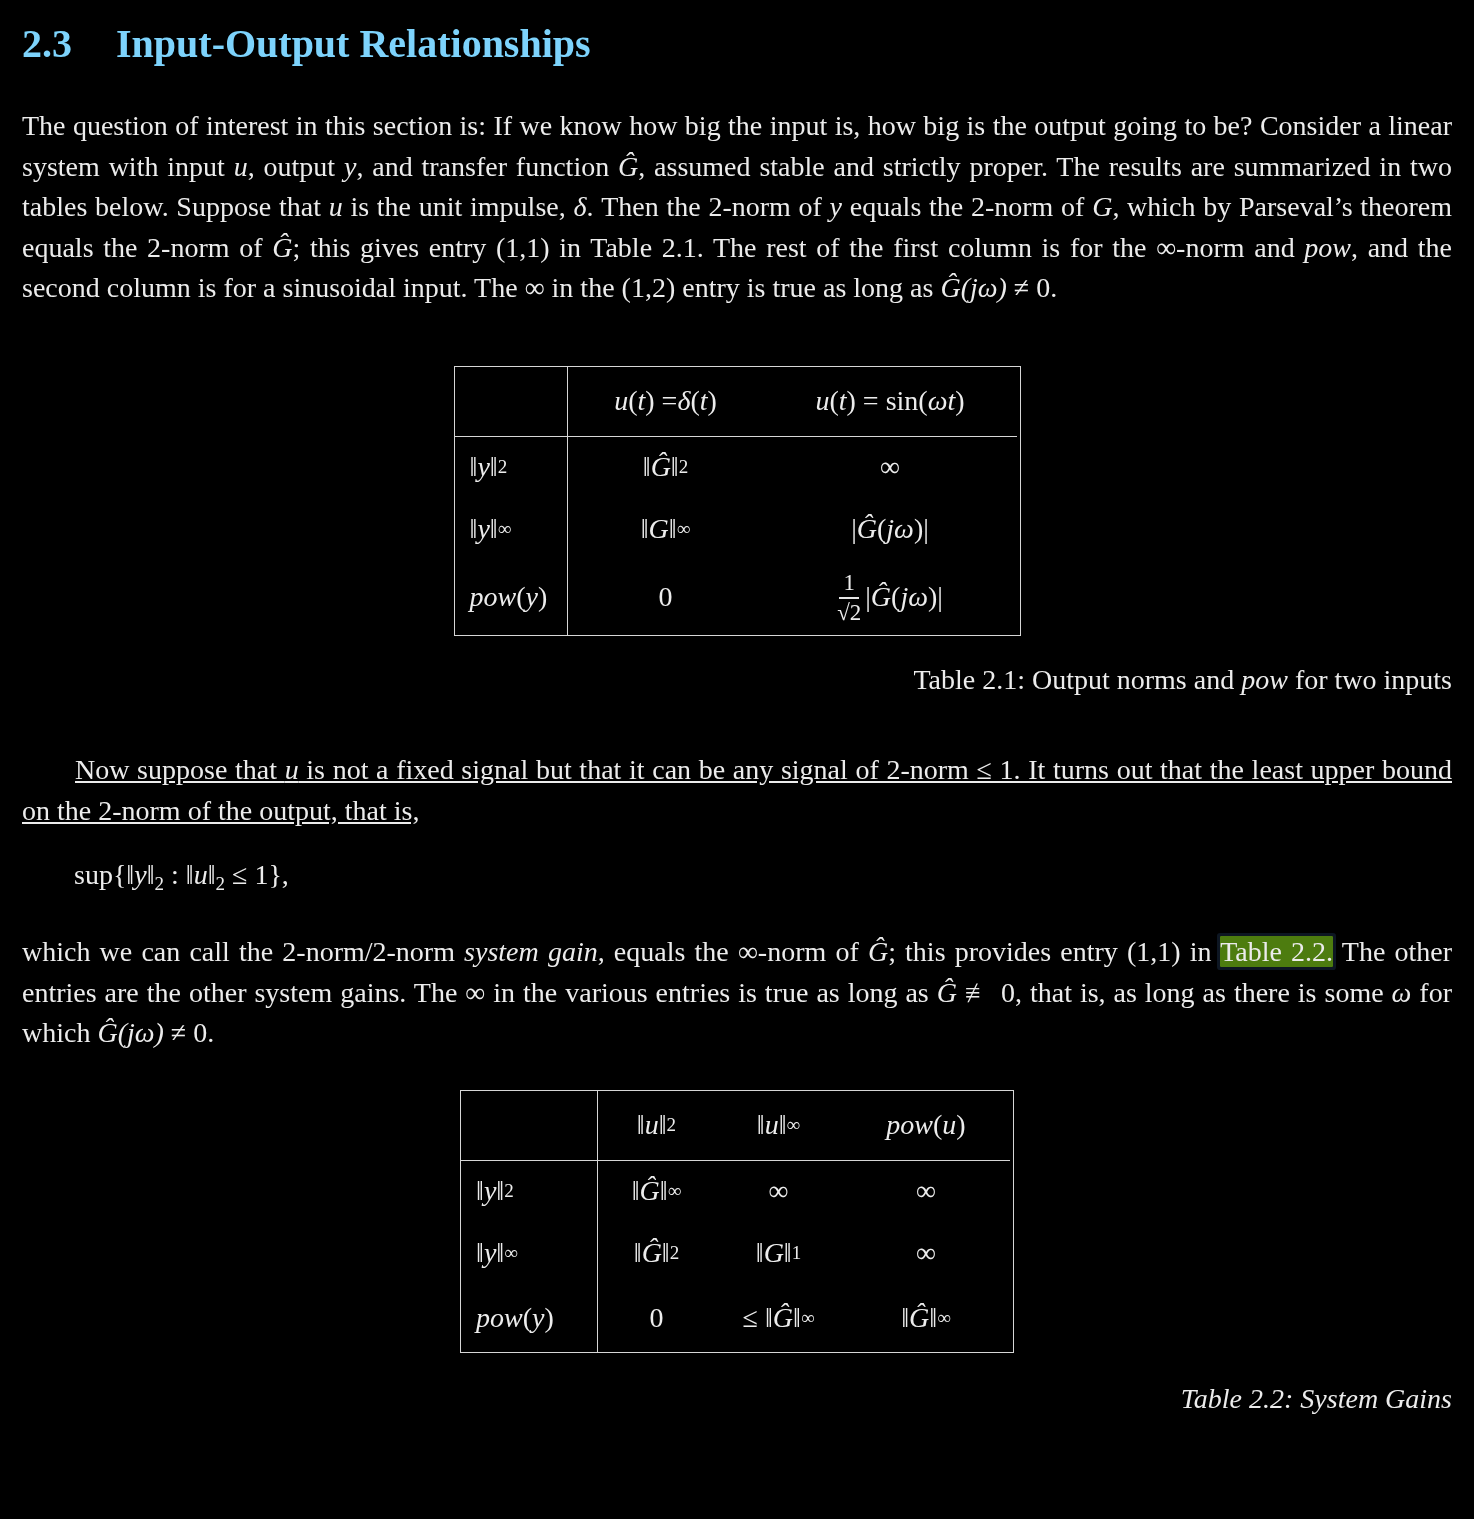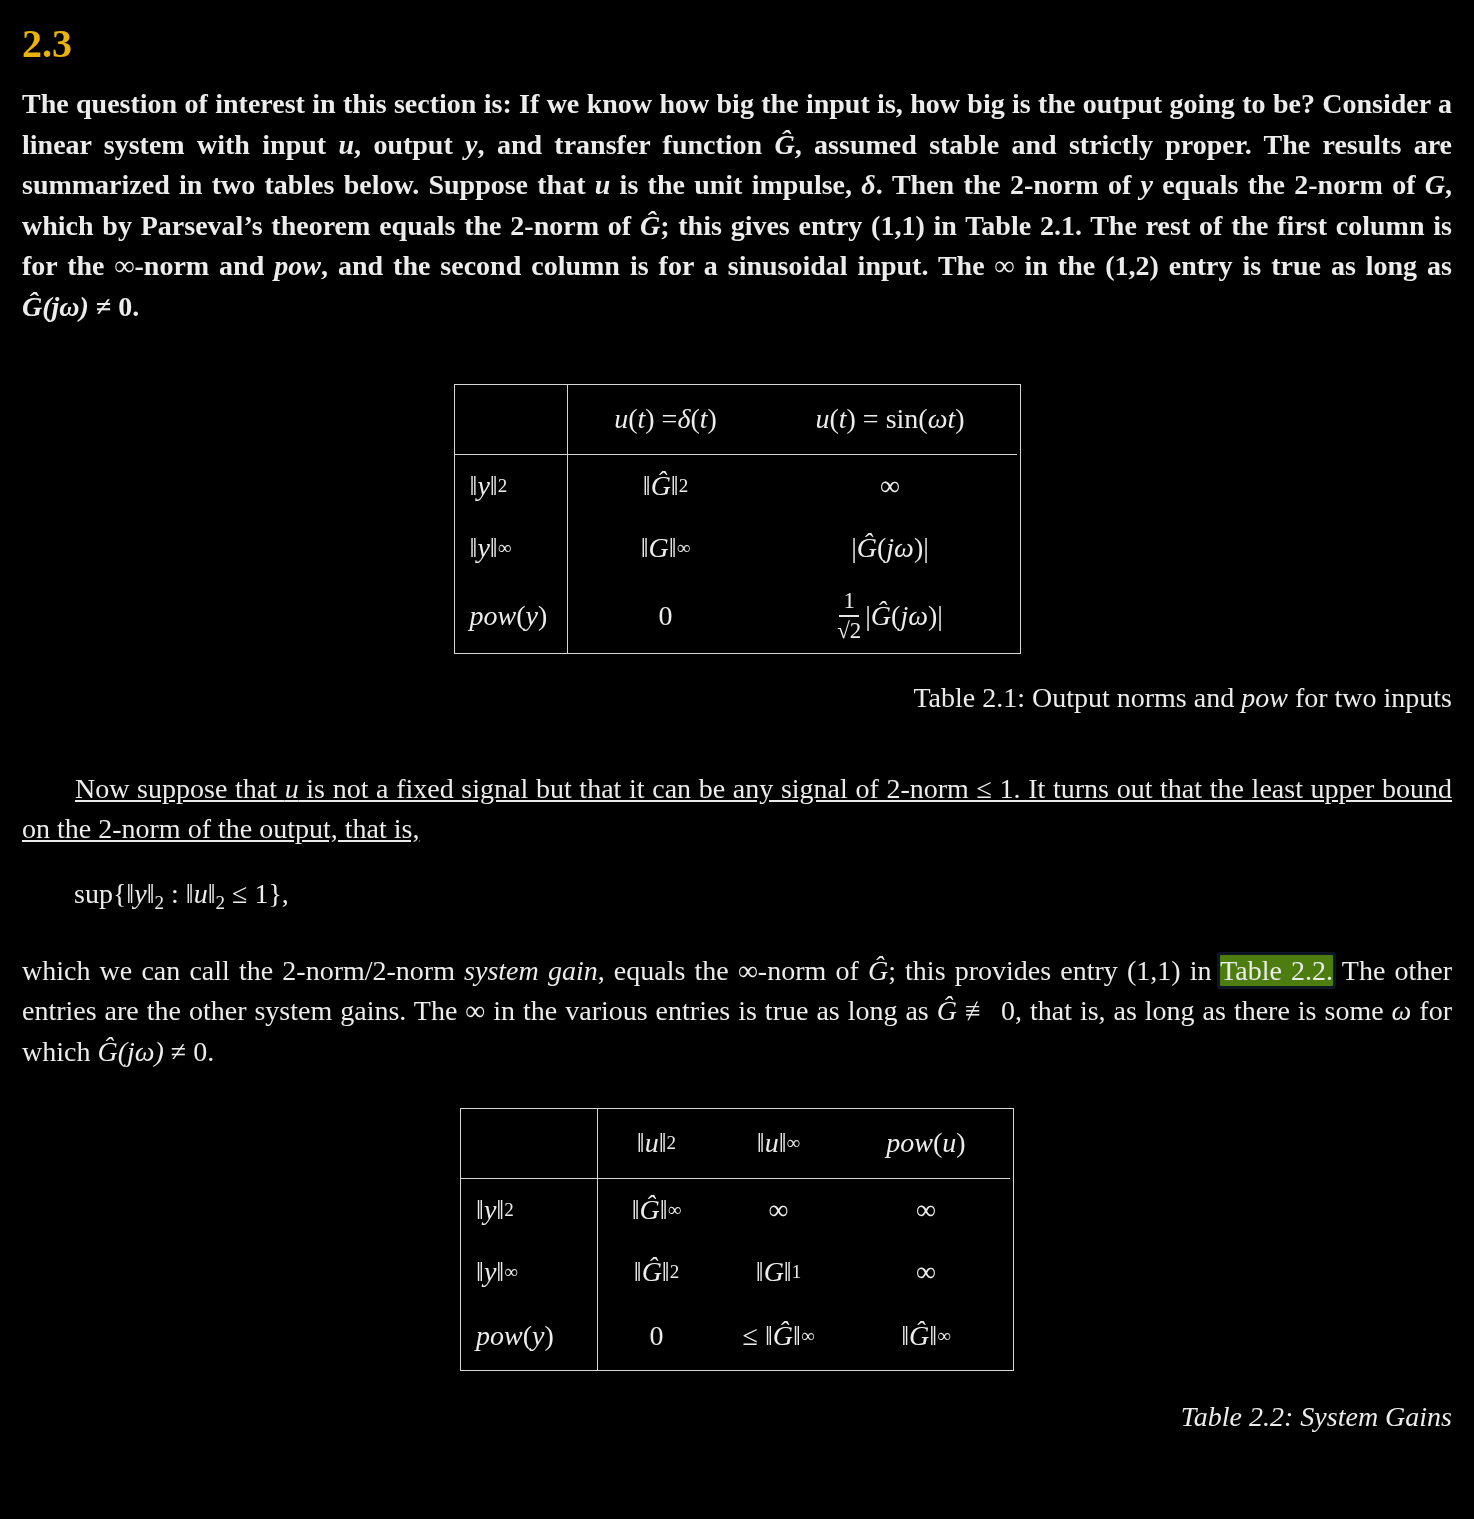--- a/index.html
+++ b/index.html
@@ -6,26 +6,26 @@
   body{
     width:1474px;min-height:1519px;box-sizing:border-box;
     background:#000;color:#ececec;
     font-family:"Liberation Serif","DejaVu Serif",serif;
     font-size:28px;line-height:40.5px;
     padding:14px 22px 0 22px;
     overflow:hidden;
   }
   .heading{
     display:flex;align-items:baseline;
-    font-size:40px;line-height:48px;font-weight:bold;color:#eab308;
+    font-size:40px;line-height:48px;font-weight:bold;color:#7dd3fc;
     margin:6px 0 0 0;
   }
   .heading .secnum{margin-right:44px;}
   .para{margin:0;text-align:justify;}
-  .p1{margin-top:16px;font-weight:bold;}
+  .p1{margin-top:38px;}
   .p2{margin-top:50px;text-indent:53px;text-decoration:underline;}
   .p3{margin-top:28px;}
   .formula{margin:24px 0 0 52px;}
   .seg-i{font-style:italic;}
   .seg-sub{font-size:68%;vertical-align:-0.30em;}
   .seg-hl{background:#4d7c0f;box-shadow:0 0 0 3px #0d1622;border-radius:1px;}
   .frac{
     display:inline-flex;flex-direction:column;align-items:center;
     vertical-align:middle;line-height:1.12;font-size:0.82em;
     margin-right:4px;
@@ -45,20 +45,21 @@
   .lbl{justify-content:flex-start !important;padding-left:15px;}
   .caption{text-align:right;}
   .cap1{margin-top:24px;}
   .cap2{margin-top:26px;font-style:italic;}
 </style>
 </head>
 <body>
 
 <h1 class="heading">
   <span class="secnum">2.3</span>
+  <span class="sectitle">Input-Output Relationships</span>
 </h1>
 
 <p class="para p1"><span>The question of interest in this section is: If we know how big the input is, how big is the output going to be? Consider a linear system with input </span><span class="seg-i">u</span><span>, output </span><span class="seg-i">y</span><span>, and transfer function </span><span class="seg-i">Ĝ</span><span>, assumed stable and strictly proper. The results are summarized in two tables below. Suppose that </span><span class="seg-i">u</span><span> is the unit impulse, </span><span class="seg-i">δ</span><span>. Then the 2-norm of </span><span class="seg-i">y</span><span> equals the 2-norm of </span><span class="seg-i">G</span><span>, which by Parseval’s theorem equals the 2-norm of </span><span class="seg-i">Ĝ</span><span>; this gives entry (1,1) in Table 2.1. The rest of the first column is for the ∞-norm and </span><span class="seg-i">pow</span><span>, and the second column is for a sinusoidal input. The ∞ in the (1,2) entry is true as long as </span><span class="seg-i">Ĝ(jω)</span><span> ≠ 0.</span></p>
 
 <div class="tbl t1">
   <div class="col1 hdr"></div>
   <div class="hdr">
       <span class="seg-i">u</span>
       <span>(</span>
       <span class="seg-i">t</span>

